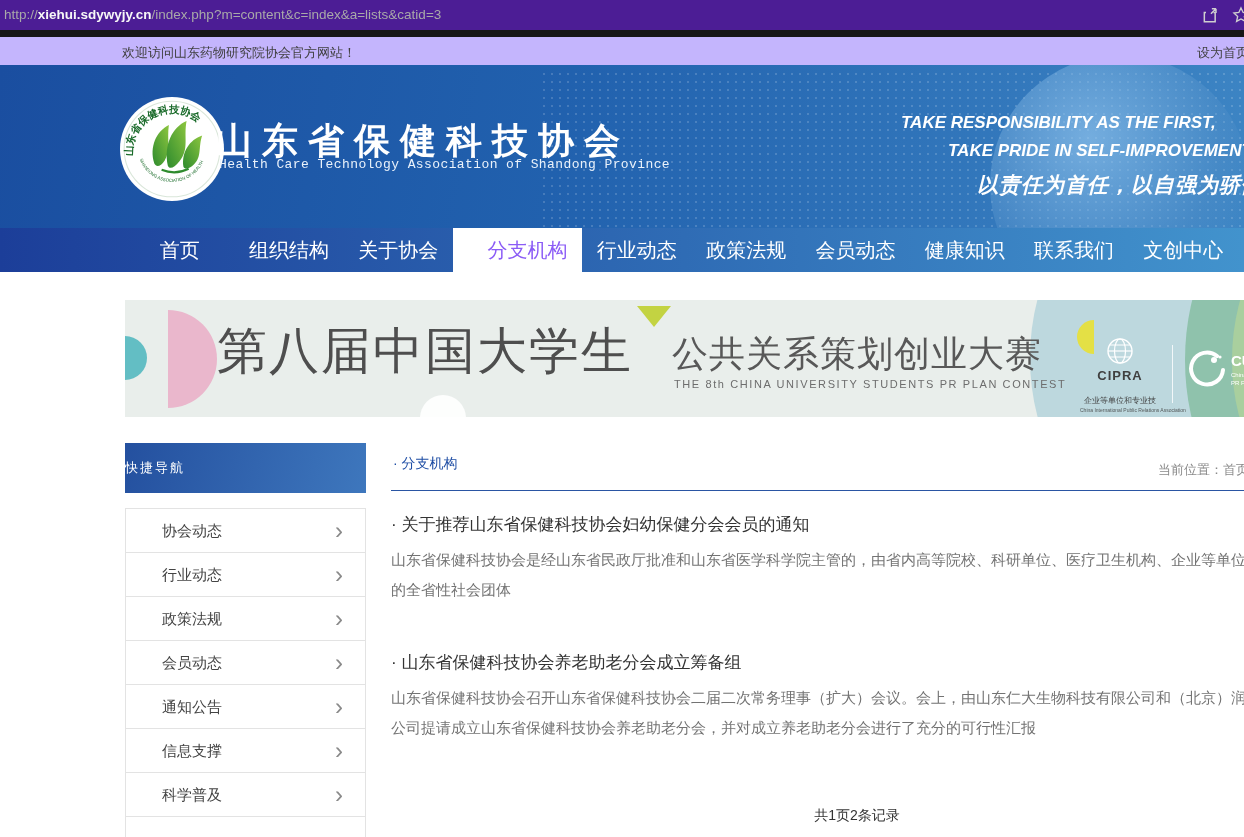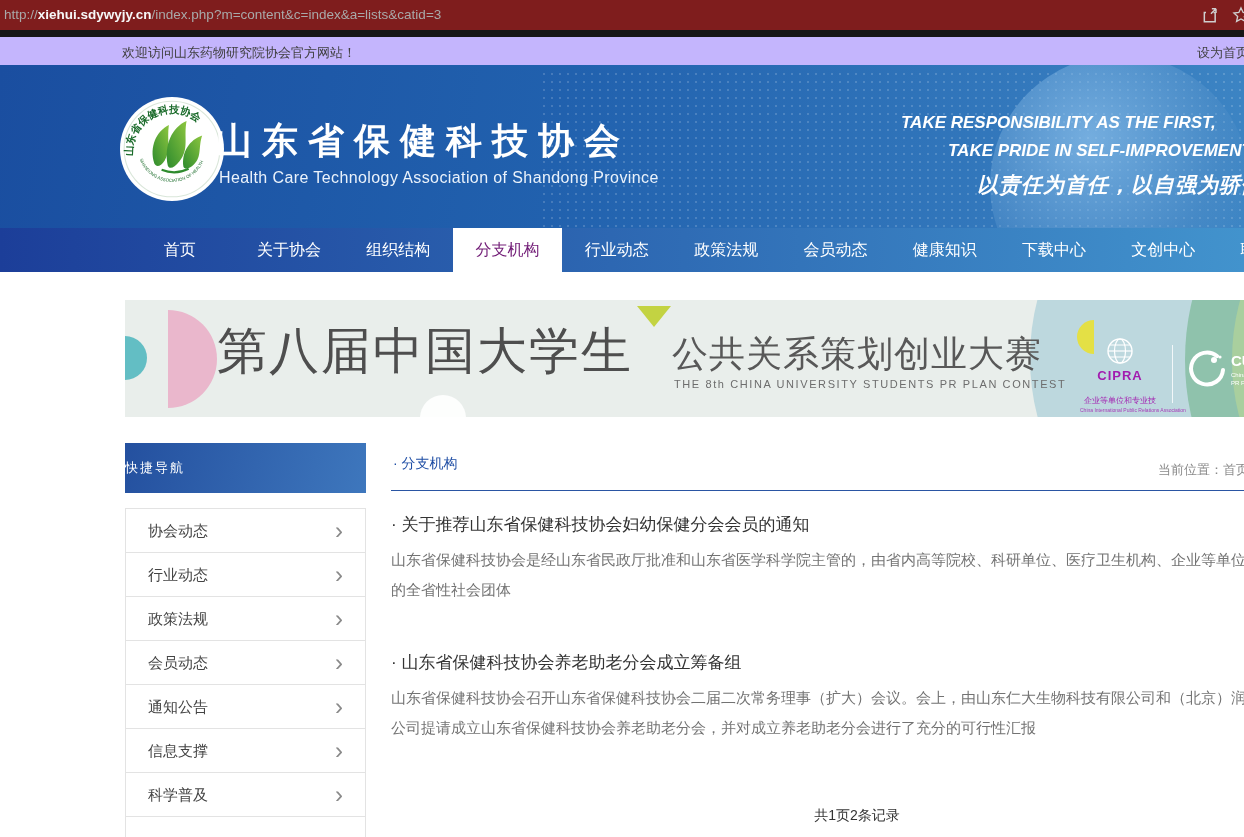--- a/index.html
+++ b/index.html
@@ -1,84 +1,84 @@
 <!DOCTYPE html>
 <html><head>
 <meta charset="utf-8">
 <style>
   html,body{margin:0;padding:0;width:1244px;height:837px;overflow:hidden;background:#fff;
     font-family:"Liberation Sans","DejaVu Sans",sans-serif;}
   
-  #browser-bar{position:absolute;left:0;top:0;width:1244px;height:30px;background:#7f1d1d;}
+  #browser-bar{position:absolute;left:0;top:0;width:1244px;height:30px;background:#4c1d95;}
   #url-text{position:absolute;left:4px;top:7px;font-size:13.5px;color:#a9a9a9;white-space:nowrap;}
   #url-text b{color:#f7f7f7;font-weight:700;}
   .chrome-icon{position:absolute;top:5px;width:20px;height:20px;}
   #black-strip{position:absolute;left:0;top:30px;width:1244px;height:7px;background:#161616;}
   
   #welcome-bar{position:absolute;left:0;top:37px;width:1244px;height:28px;background:#c4b5fd;}
   #welcome-text{position:absolute;left:122px;top:7px;font-size:13px;color:#3f3f3f;white-space:nowrap;}
   #set-home{position:absolute;left:1197px;top:7px;font-size:13px;color:#3f3f3f;white-space:nowrap;}
   
   #site-header{position:absolute;left:0;top:65px;width:1244px;height:163px;overflow:hidden;
     background:linear-gradient(100deg,#1a4ea0 0%,#2161ae 45%,#3d85c4 100%);}
   #map-dots{position:absolute;left:540px;top:5px;width:704px;height:158px;opacity:.55;
     background-image:radial-gradient(rgba(255,255,255,.30) 1.4px,transparent 1.5px);
     background-size:8px 8px;}
   #globe{position:absolute;left:990px;top:-10px;width:260px;height:260px;border-radius:50%;
     background:radial-gradient(circle at 38% 32%,rgba(150,200,240,.65),rgba(90,150,205,.35) 55%,rgba(60,120,180,0) 74%);}
   #logo{position:absolute;left:120px;top:32px;width:104px;height:104px;}
   #site-title{position:absolute;left:216px;top:52px;font-size:36px;font-weight:700;color:#fff;
     letter-spacing:10px;white-space:nowrap;font-family:"Liberation Serif","DejaVu Serif",serif;}
-  #site-subtitle{position:absolute;left:219px;top:104px;font-size:16px;color:#eaf2fb;
-    letter-spacing:.4px;white-space:nowrap;}
+  #site-subtitle{position:absolute;left:219px;top:92px;font-size:13px;color:#eaf2fb;
+    letter-spacing:.4px;white-space:nowrap;font-family:Liberation Mono, monospace;}
   .slogan{position:absolute;color:#fff;font-style:italic;font-weight:600;white-space:nowrap;}
   #slogan-en1{left:901px;top:48px;font-size:17px;}
   #slogan-en2{left:948px;top:76px;font-size:17px;}
   #slogan-cn{left:977px;top:106px;font-size:21px;letter-spacing:1px;}
   
   #main-nav{position:absolute;left:0;top:228px;width:1244px;height:44px;overflow:hidden;
     background:linear-gradient(90deg,#1c3e99 0%,#2f6cb5 55%,#4293cd 100%);}
   #nav-row{position:absolute;left:125px;top:0;display:flex;}
   .nav-tab{width:109.3px;height:44px;line-height:44px;text-align:center;color:#fff;
-    font-size:16px;flex:none;cursor:pointer;}
-  .nav-tab.active{background:#fff;color:#701a75;}
+    font-size:20px;flex:none;cursor:pointer;}
+  .nav-tab.active{background:#fff;color:#8b5cf6;padding-left:20px;}
   
   #banner{position:absolute;left:125px;top:300px;width:1160px;height:117px;background:#e9eeeb;overflow:hidden;}
   .bshape{position:absolute;}
   #b-teal{left:-22px;top:36px;width:44px;height:44px;border-radius:50%;background:#63bec4;}
   #b-pink{left:43px;top:10px;width:49px;height:98px;border-radius:0 98px 98px 0;background:#eab7cc;}
   #b-tri{left:512px;top:6px;width:0;height:0;border-left:17px solid transparent;
     border-right:17px solid transparent;border-top:21px solid #c3d342;}
   #b-whitehalf{left:295px;top:95px;width:46px;height:46px;border-radius:50%;background:rgba(255,255,255,.9);}
   #b-yellowhalf{left:952px;top:20px;width:17px;height:34px;border-radius:34px 0 0 34px;background:#e4e045;}
   #b-blue{left:905px;top:-92px;width:190px;height:300px;border-radius:50%;background:#bdd8de;}
   #b-green1{left:1060px;top:-80px;width:150px;height:280px;border-radius:50%;background:#8fc2ac;}
   #b-green2{left:1107px;top:-80px;width:170px;height:280px;border-radius:50%;background:#a9cf9e;}
   #banner-headline{position:absolute;left:92px;top:18px;font-size:50px;font-weight:200;color:#4e4e4e;
     letter-spacing:2px;white-space:nowrap;}
   #banner-headline2{position:absolute;left:547px;top:30px;font-size:36px;font-weight:400;color:#585858;
     letter-spacing:1px;white-space:nowrap;}
   #banner-subheadline{position:absolute;left:549px;top:78px;font-size:11px;color:#6d6d6d;
     letter-spacing:1.6px;white-space:nowrap;}
-  #cipra{position:absolute;left:955px;top:36px;width:80px;text-align:center;color:#a21caf;}
+  #cipra{position:absolute;left:955px;top:36px;width:80px;text-align:center;color:#404040;}
   #cipra-name{font-size:13px;font-weight:700;letter-spacing:1px;margin-top:-2px;}
   #cipra-cn{font-size:8px;margin-top:12px;white-space:nowrap;}
   #cipra-en{font-size:5px;margin-top:1px;white-space:nowrap;opacity:.85;}
   #banner-divider{position:absolute;left:1047px;top:45px;width:1px;height:58px;background:rgba(255,255,255,.8);}
   #logo2{position:absolute;left:1062px;top:48px;color:#fff;white-space:nowrap;}
   #logo2-name{position:absolute;left:44px;top:4px;font-size:15px;font-weight:700;}
   #logo2-c1{position:absolute;left:44px;top:24px;font-size:6px;}
   #logo2-c2{position:absolute;left:44px;top:32px;font-size:6px;}
   
   #sidebar{position:absolute;left:125px;top:443px;width:241px;}
   #side-header{height:50px;line-height:50px;box-sizing:border-box;
     background:linear-gradient(105deg,#24509f 0%,#3e77bd 100%);color:#fff;font-size:13px;letter-spacing:2px;}
   #side-list{margin-top:15px;border-top:1px solid #e3e3e3;}
   .side-item{position:relative;height:44px;line-height:44px;border:1px solid #e3e3e3;border-top:none;
-    padding-left:22px;box-sizing:border-box;font-size:15px;color:#444;cursor:pointer;background:#fff;}
+    padding-left:36px;box-sizing:border-box;font-size:15px;color:#444;cursor:pointer;background:#fff;}
   .side-chevron{position:absolute;right:22px;top:0;font-size:24px;color:#8a8a8a;font-weight:200;}
   
   #main-col{position:absolute;left:391px;top:443px;width:940px;}
   #section-head{position:relative;height:47px;border-bottom:1px solid #2a55a3;}
   #section-title{position:absolute;left:2px;top:12px;font-size:14px;color:#1e4da4;}
   #breadcrumb{position:absolute;left:767px;top:18px;font-size:13px;color:#8a8a8a;white-space:nowrap;}
   .article{margin-top:22px;}
   .article + .article{margin-top:46px;}
   .article-title{font-size:17px;color:#333;line-height:24px;white-space:nowrap;cursor:pointer;}
   .article-body{margin-top:8px;}
@@ -129,28 +129,28 @@
   <div id="site-title">山东省保健科技协会</div>
   <div id="site-subtitle">Health Care Technology Association of Shandong Province</div>
   <div id="slogan-en1" class="slogan">TAKE RESPONSIBILITY AS THE FIRST,</div>
   <div id="slogan-en2" class="slogan">TAKE PRIDE IN SELF-IMPROVEMENT</div>
   <div id="slogan-cn" class="slogan">以责任为首任，以自强为骄傲</div>
 </div>
 
 <div id="main-nav">
   <div id="nav-row">
     <div class="nav-tab">首页</div>
+    <div class="nav-tab">组织结构</div>
     <div class="nav-tab">关于协会</div>
-    <div class="nav-tab">组织结构</div>
     <div class="nav-tab active">分支机构</div>
     <div class="nav-tab">行业动态</div>
     <div class="nav-tab">政策法规</div>
     <div class="nav-tab">会员动态</div>
     <div class="nav-tab">健康知识</div>
-    <div class="nav-tab">下载中心</div>
+    <div class="nav-tab">联系我们</div>
     <div class="nav-tab">文创中心</div>
     <div class="nav-tab">联系我们</div>
   </div>
 </div>
 
 <div id="banner">
   <div id="b-blue" class="bshape"></div>
   <div id="b-green1" class="bshape"></div>
   <div id="b-green2" class="bshape"></div>
   <div id="b-teal" class="bshape"></div>

